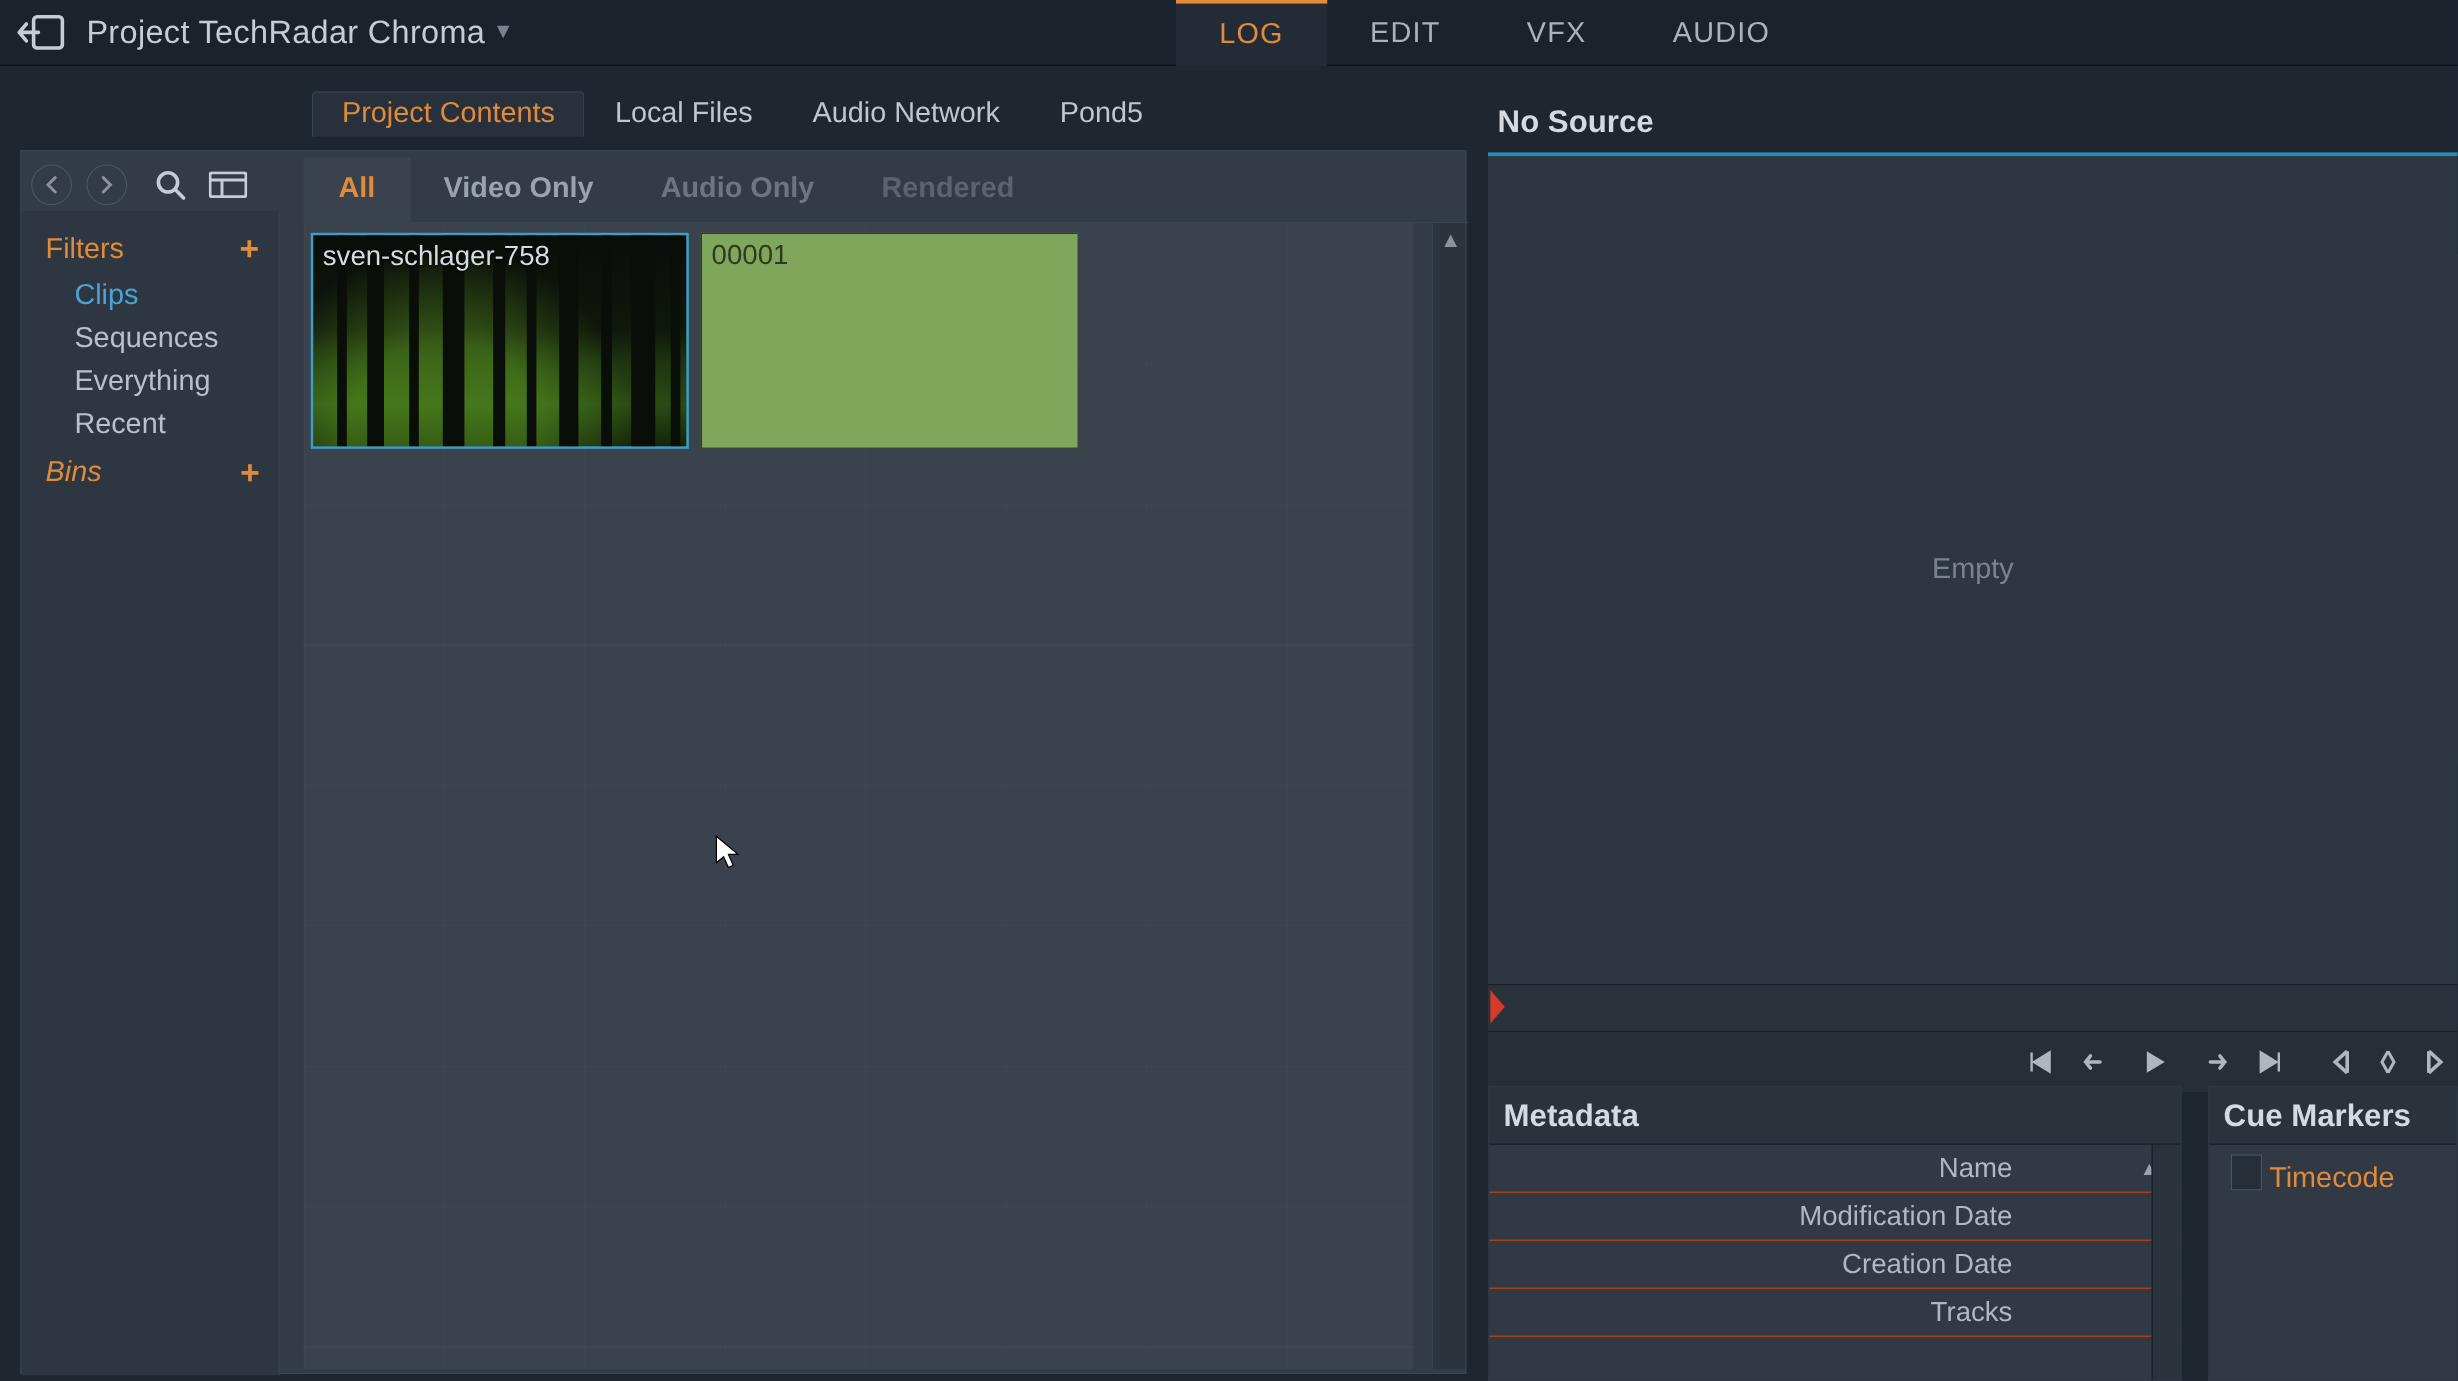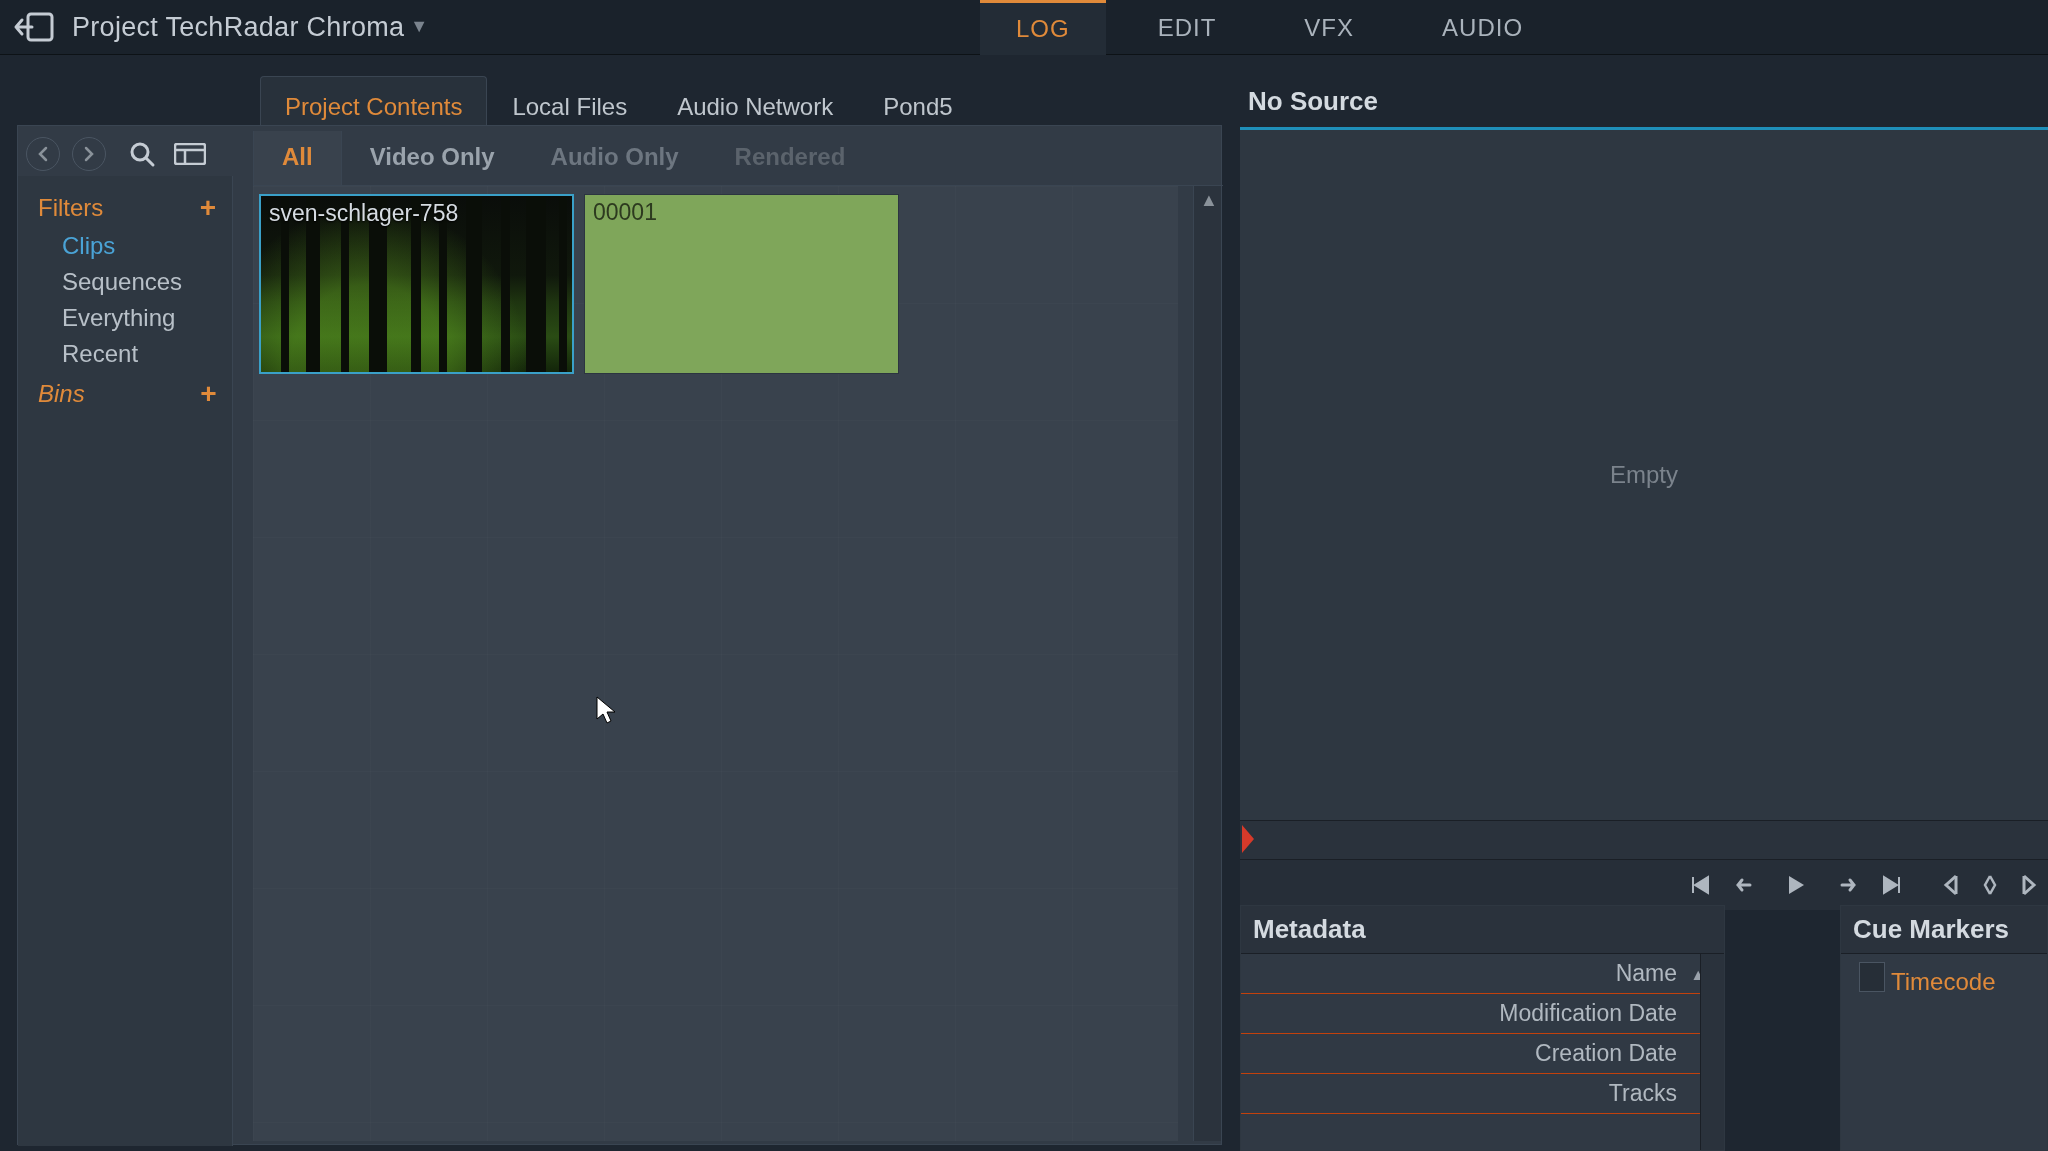--- a/index.html
+++ b/index.html
@@ -37,21 +37,21 @@
     font-size: 18px;
     color: #7a838d;
     transform: translateY(-1px);
   }
   .mode-tabs {
     position: absolute;
     left: 980px;
     top: 0;
     height: 55px;
     display: flex;
-    gap: 16px;
+    gap: 0;
   }
   .mode-tab {
     height: 55px;
     display: flex;
     align-items: center;
     justify-content: center;
     font-size: 24px;
     color: #aab3bc;
     padding: 0 36px;
     letter-spacing: 1px;
@@ -64,21 +64,21 @@
   }
 
   
   .source-tabs {
     position: absolute;
     left: 260px;
     top: 76px;
     display: flex;
   }
   .source-tab {
-    padding: 16px 24px;
+    padding: 4px 24px;
     font-size: 24px;
     color: #bfc6cd;
     border: 1px solid transparent;
     cursor: pointer;
   }
   .source-tab.active {
     color: #e08a3a;
     border: 1px solid #3a4552;
     border-bottom: none;
     background: #28313b;
@@ -288,21 +288,21 @@
     gap:22px;
     padding-left:440px;
   }
   .tbtn { color:#aeb6bf;cursor:pointer;display:flex;align-items:center;justify-content:center; }
 
   
   .metadata-panel {
     position:absolute;
     left:1240px;
     top:905px;
-    width:485px;
+    width:578px;
     height:246px;
     border:1px solid #2e3741;
     background:#303944;
   }
   .panel-header {
     font-size:26px;
     font-weight:600;
     color:#d4dae0;
     padding:8px 12px;
     background:#2a323c;

